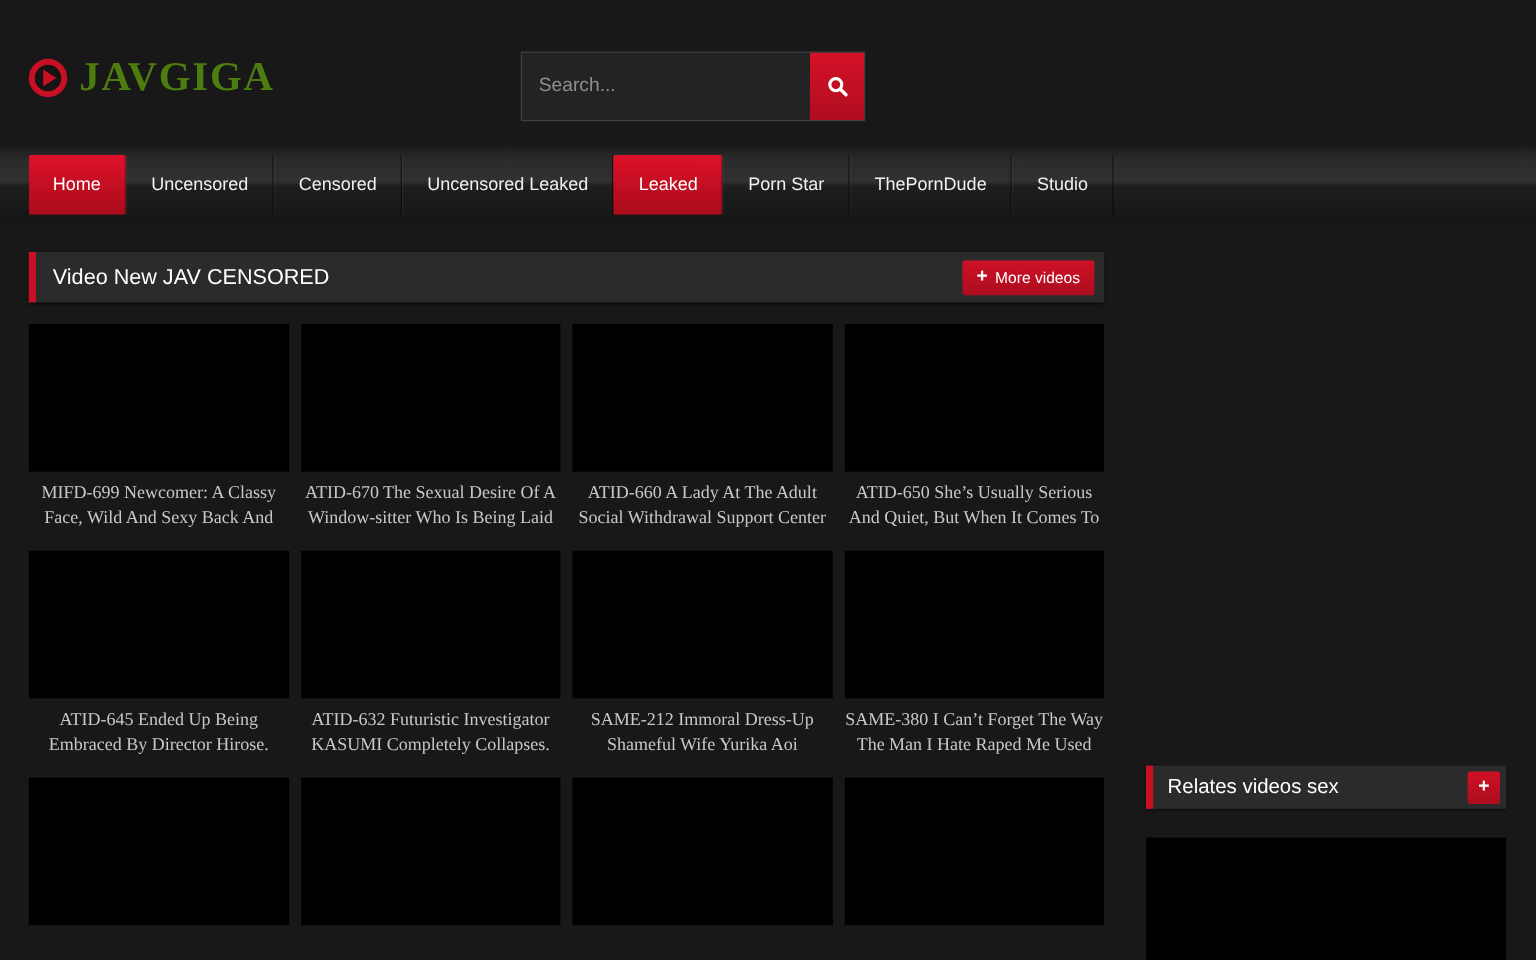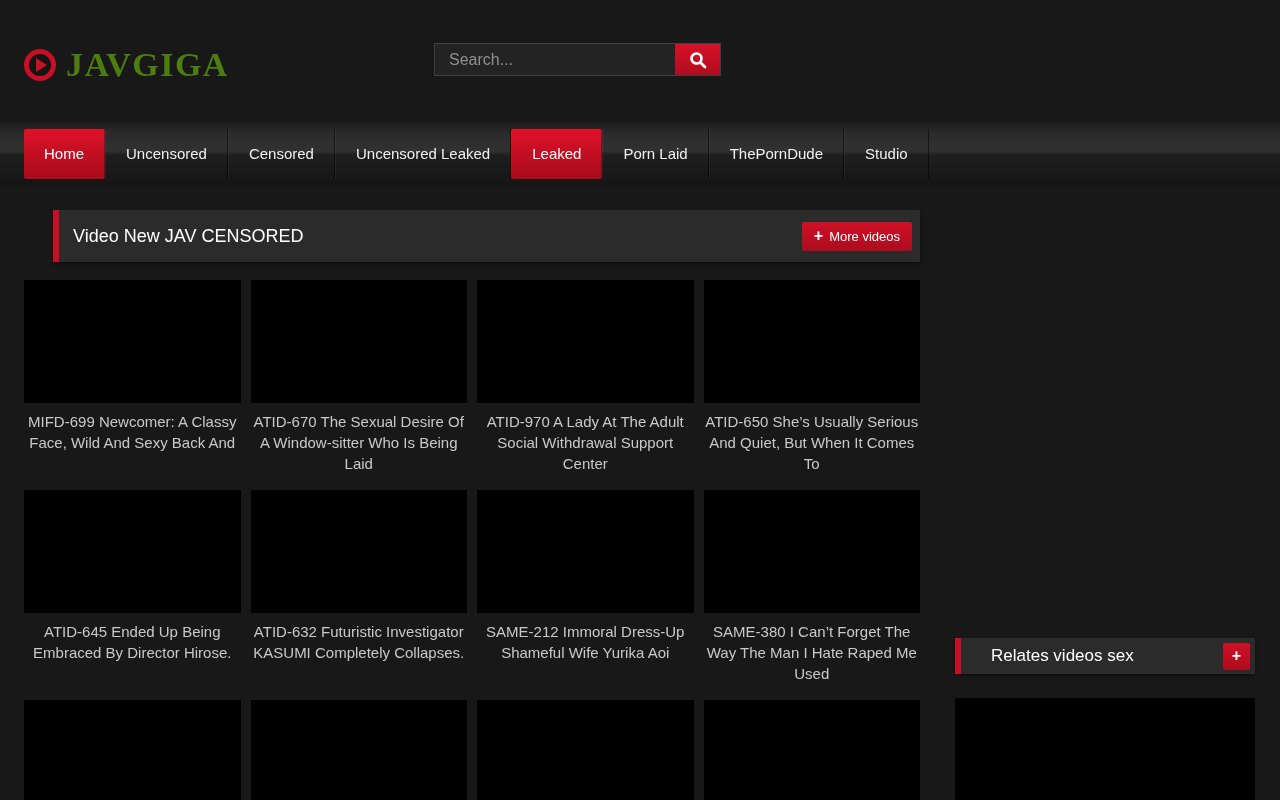--- a/index.html
+++ b/index.html
@@ -24,21 +24,21 @@
     border-top:7px solid transparent; border-bottom:7px solid transparent;
     border-left:11px solid var(--accent, #c90f24);
   }
   .logo-text {
     font-family:"Liberation Serif", serif;
     font-weight:700; font-size:34px; letter-spacing:1.5px;
     color:#4d7c0f;
   }
   .search-form {
     position:absolute; left:434px; top:43px;
-    display:flex; height:33px;
+    display:flex; height:58px;
     border:1px solid #3f3f3f; background:#232323;
   }
   .search-input {
     width:240px; height:100%; border:none; outline:none;
     background:transparent; color:#cfcfcf;
     font-size:16px; padding:0 14px;
     font-family:"Liberation Sans", sans-serif;
   }
   .search-input::placeholder { color:#8f8f8f; }
   .search-btn {
@@ -66,25 +66,24 @@
     border-radius:2px; color:#fff;
     border-left-color:transparent; border-right-color:rgba(0,0,0,0.3);text-align:center;
   }
 
   
   .content { display:flex; padding:24px; }
   .main-col { width:896px; }
   .side-col { width:300px; margin-left:35px; }
 
   .section-bar {
-    height:52px; background:#2b2b2b;
+    height:42px; background:#2b2b2b;
     border-left:6px solid var(--accent, #c90f24);
     display:flex; align-items:center;
     box-shadow:0 2px 3px rgba(0,0,0,0.45);
-    margin-left:29px;
   }
   .section-title { font-size:18px; color:#fff; padding-left:14px; font-weight:400; }
   .more-btn {
     margin-left:auto; margin-right:8px;
     background:linear-gradient(180deg,#cf1026 0%, #ab0d1e 100%);
     color:#fff; font-size:13px; border:none; cursor:pointer;
     padding:7px 12px; border-radius:2px;
     display:flex; align-items:center; gap:6px;
     font-family:"Liberation Sans", sans-serif;
   }
@@ -92,31 +91,31 @@
 
   .video-grid {
     margin-top:18px;
     display:grid; grid-template-columns:repeat(4, 1fr);
     column-gap:10px; row-gap:16px;
   }
   .video-card { cursor:pointer; }
   .video-thumb { height:123px; background:#000; }
   .video-title {
     margin-top:8px; font-size:15px; line-height:21px;
-    color:#c9c9c9; text-align:center;
+    color:#c9c9c9; text-align:center;font-family:Liberation Serif, serif;
   }
 
   
   .side-bar-header {
     margin-top:428px; height:36px; background:#2b2b2b;
     border-left:6px solid var(--accent, #c90f24);
     display:flex; align-items:center;
     box-shadow:0 2px 3px rgba(0,0,0,0.45);
   }
-  .side-title { font-size:17px; color:#fff; padding-left:30px; font-weight:400; }
+  .side-title { font-size:17px; color:#fff; padding-left:12px; font-weight:400; }
   .side-plus-btn {
     margin-left:auto; margin-right:5px;
     width:27px; height:27px; border:none; cursor:pointer;
     background:linear-gradient(180deg,#cf1026 0%, #ab0d1e 100%);
     color:#fff; border-radius:2px;
     display:flex; align-items:center; justify-content:center;
   }
   .side-thumb { margin-top:24px; height:240px; background:#000; cursor:pointer; }
 </style>
 </head>
@@ -141,21 +140,21 @@
   </form>
 </div>
 
 <div class="nav">
   <ul class="nav-list">
     <li class="nav-item active">Home</li>
     <li class="nav-item">Uncensored</li>
     <li class="nav-item">Censored</li>
     <li class="nav-item">Uncensored Leaked</li>
     <li class="nav-item active">Leaked</li>
-    <li class="nav-item">Porn Laid</li>
+    <li class="nav-item">Porn Star</li>
     <li class="nav-item">ThePornDude</li>
     <li class="nav-item">Studio</li>
   </ul>
 </div>
 
 <div class="content">
 
   <div class="main-col">
     <div class="section-bar">
       <h2 class="section-title">Video New JAV CENSORED</h2>
@@ -169,21 +168,21 @@
       <div class="video-card">
         <div class="video-thumb"></div>
         <div class="video-title">MIFD-699 Newcomer: A Classy Face, Wild And Sexy Back And</div>
       </div>
       <div class="video-card">
         <div class="video-thumb"></div>
         <div class="video-title">ATID-670 The Sexual Desire Of A Window-sitter Who Is Being Laid</div>
       </div>
       <div class="video-card">
         <div class="video-thumb"></div>
-        <div class="video-title">ATID-970 A Lady At The Adult Social Withdrawal Support Center</div>
+        <div class="video-title">ATID-660 A Lady At The Adult Social Withdrawal Support Center</div>
       </div>
       <div class="video-card">
         <div class="video-thumb"></div>
         <div class="video-title">ATID-650 She’s Usually Serious And Quiet, But When It Comes To</div>
       </div>
 
       <div class="video-card">
         <div class="video-thumb"></div>
         <div class="video-title">ATID-645 Ended Up Being Embraced By Director Hirose.</div>
       </div>

